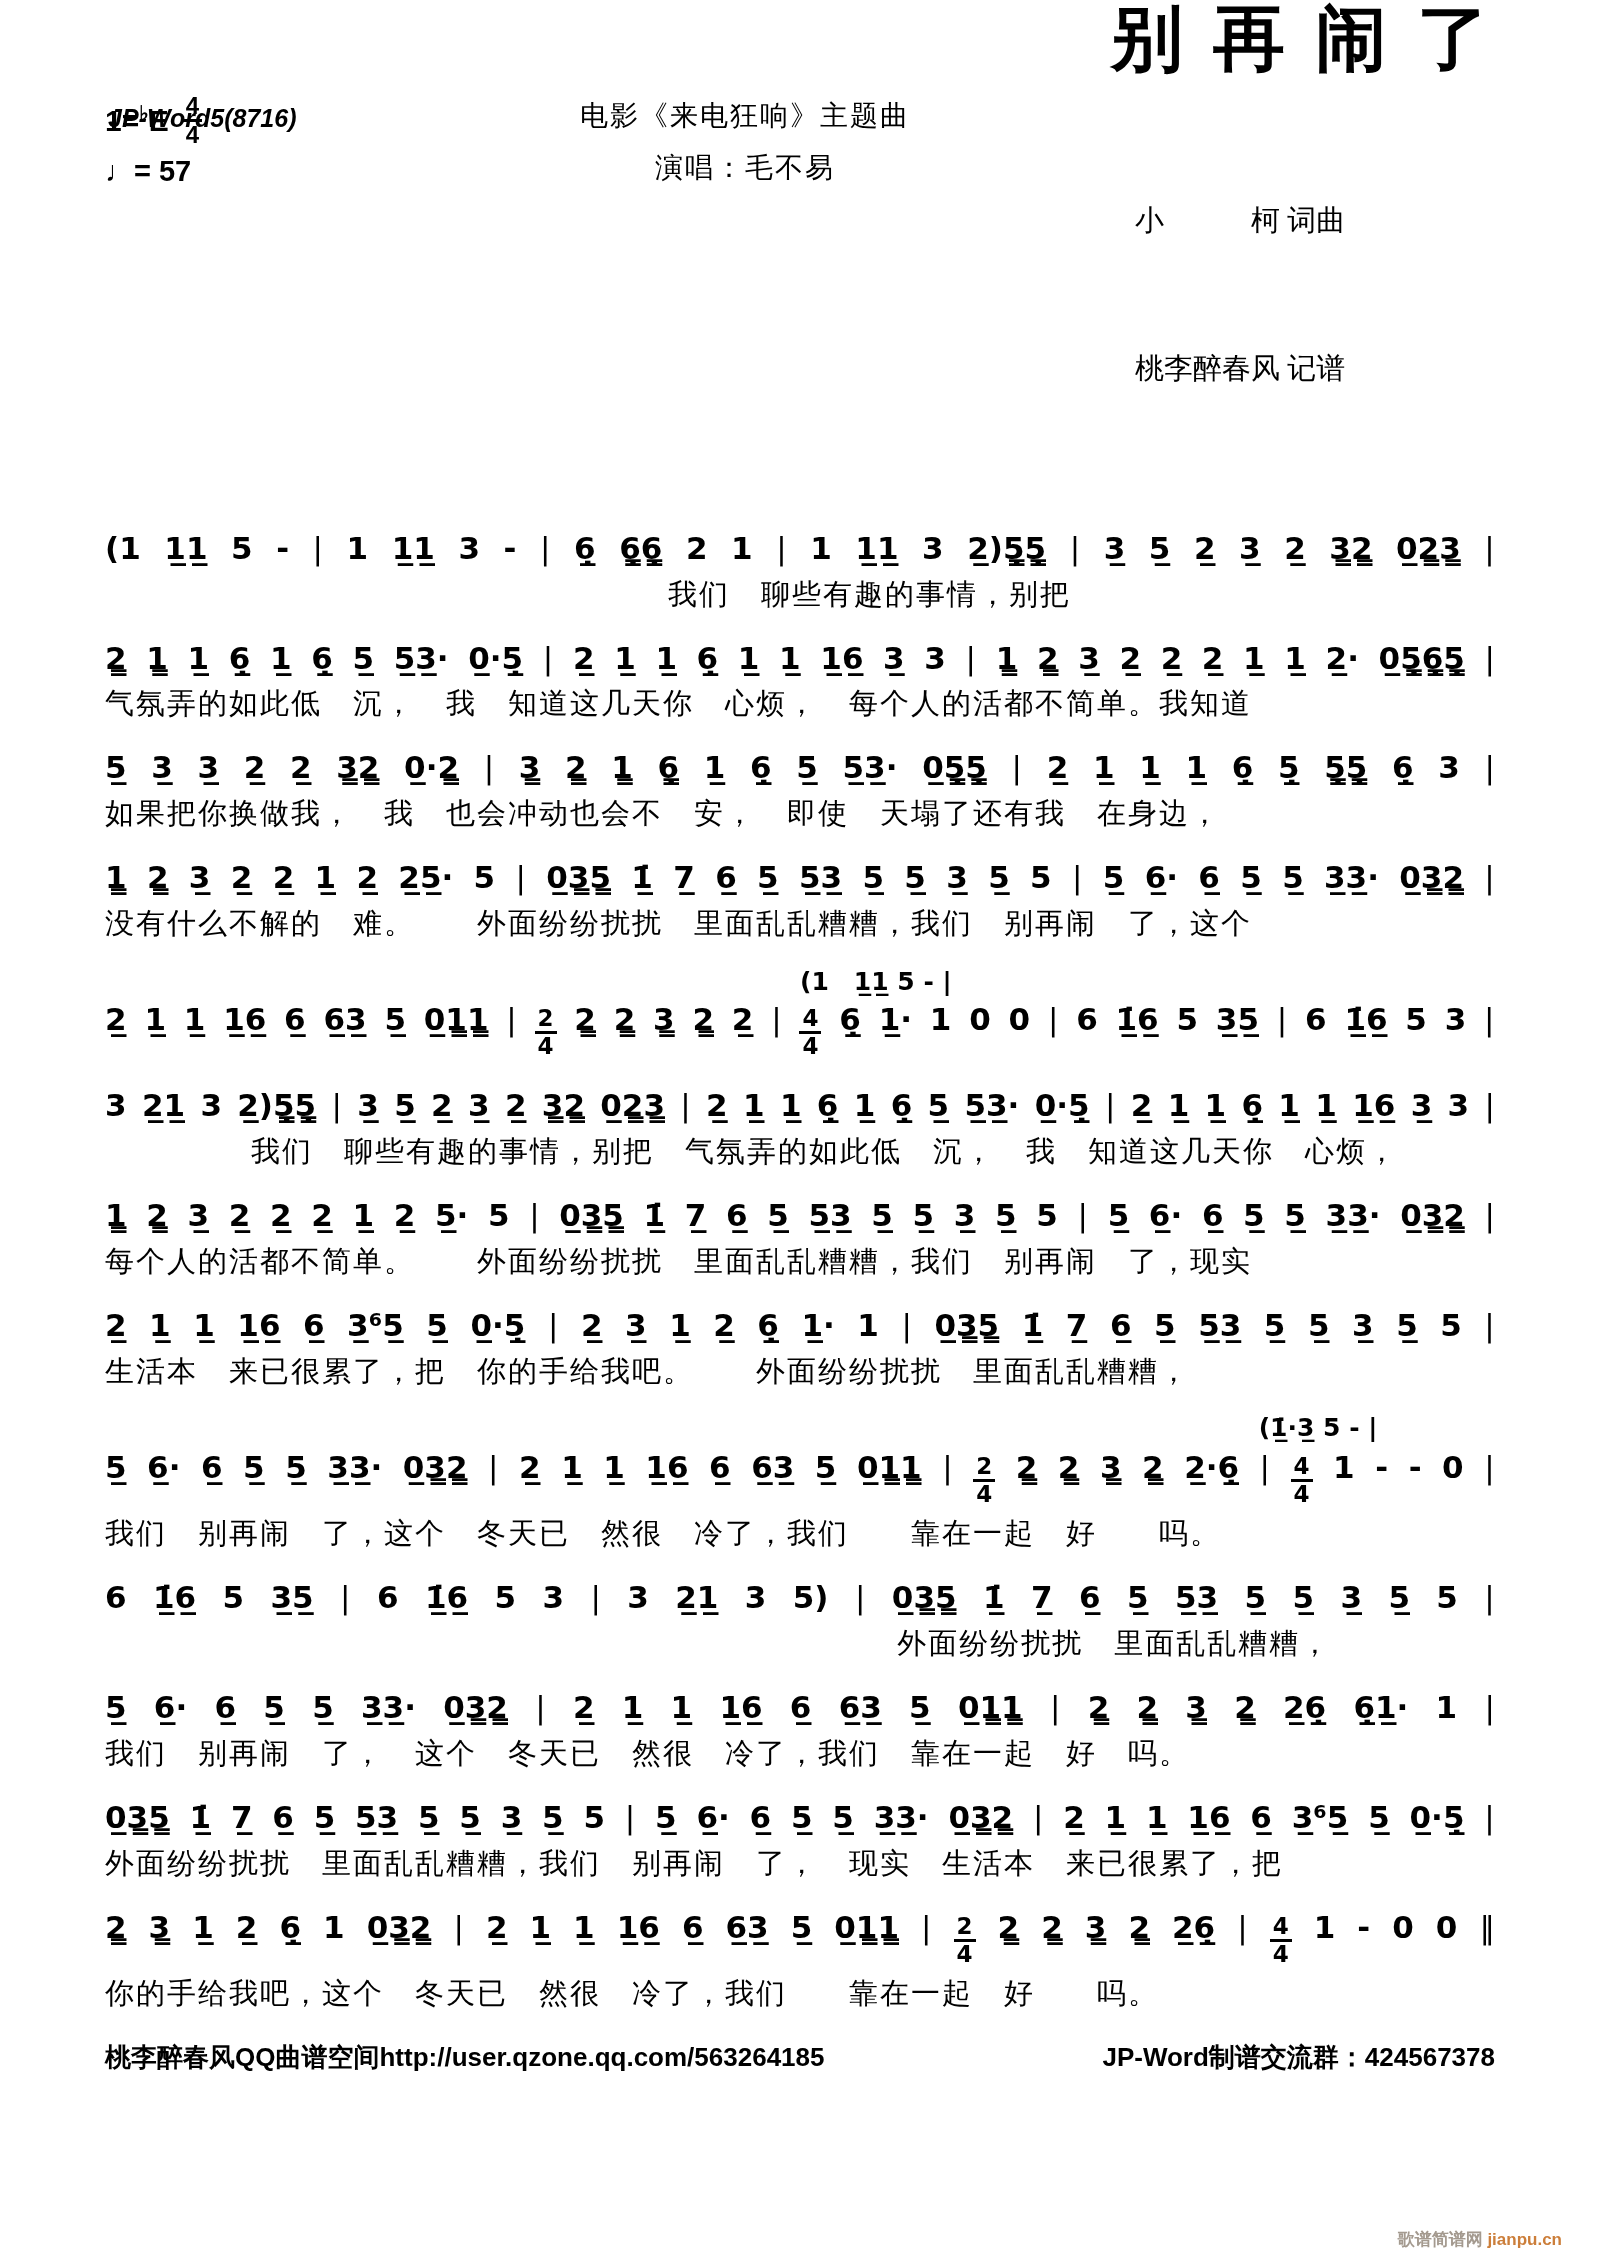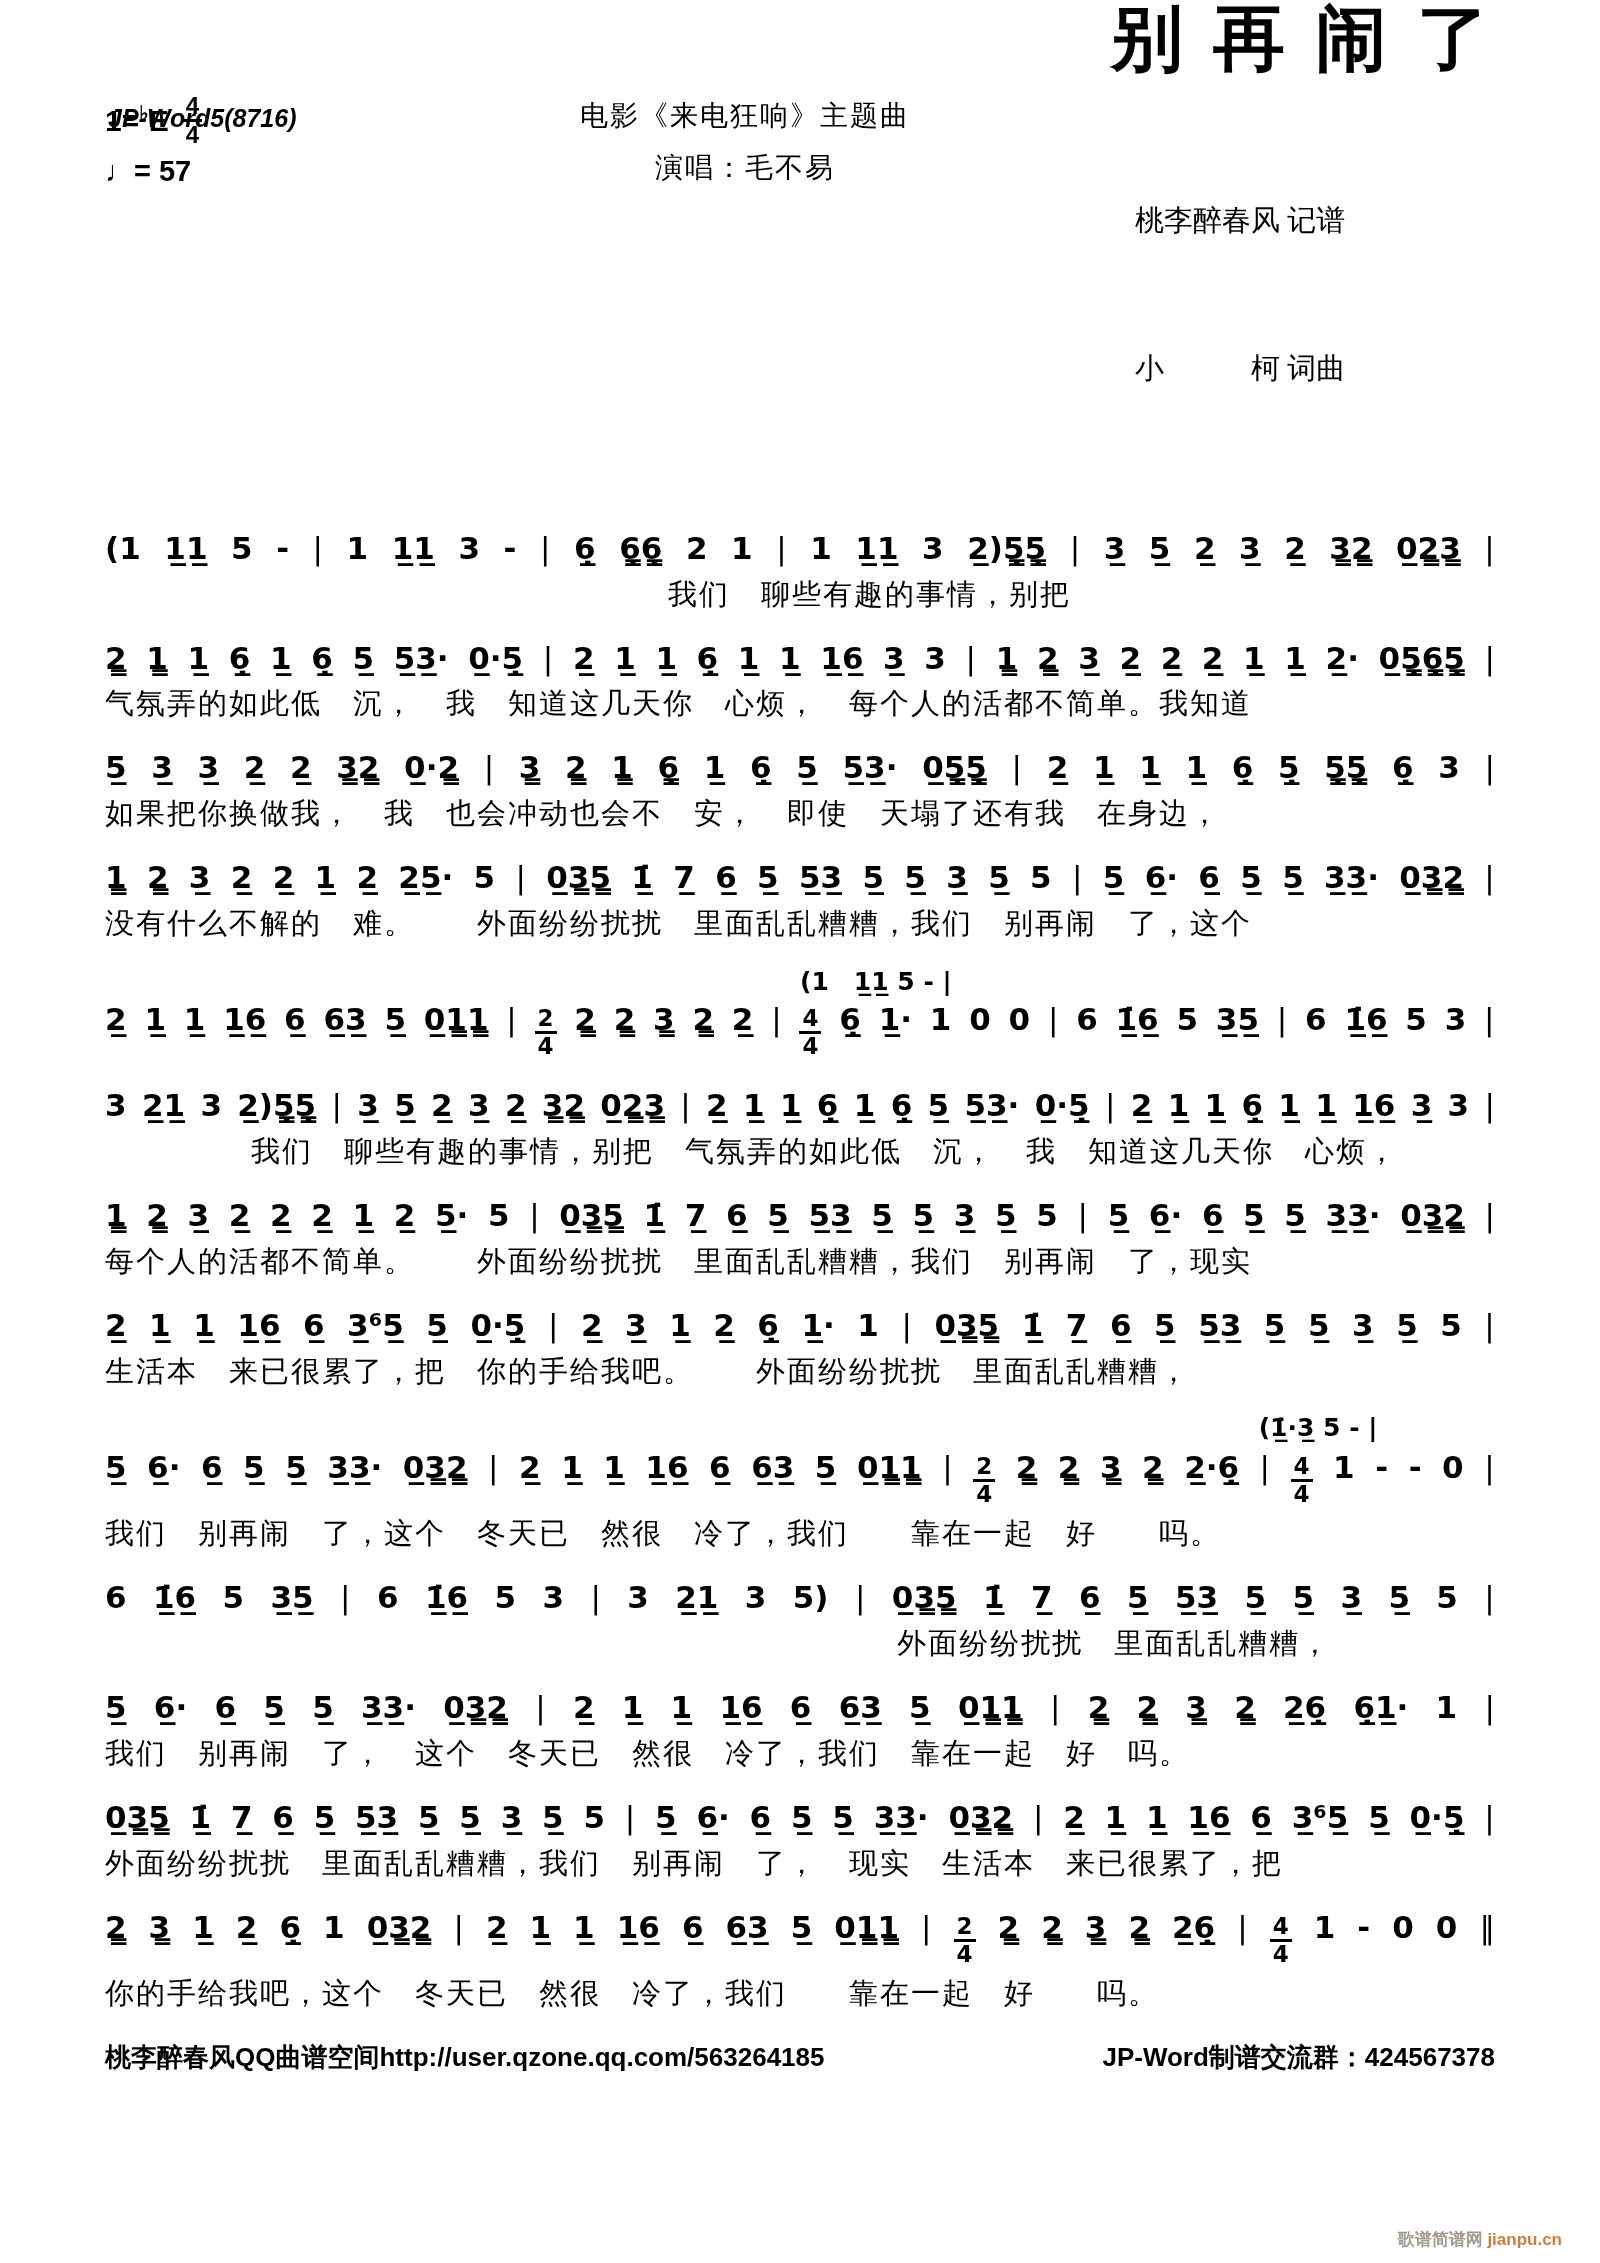--- a/index.html
+++ b/index.html
@@ -92,22 +92,22 @@
             <span class="fn">4</span>
             <span class="fd">4</span>
           </span></div>
       <div class="tempo">♩= 57</div>
     </div>
     <div class="centerhead">
       <div class="subtitle">电影《来电狂响》主题曲</div>
       <div class="performer">演唱：毛不易</div>
     </div>
     <div class="credits">
+      <div>小　　　柯 词曲</div>
       <div>桃李醉春风 记谱</div>
-      <div>小　　　柯 词曲</div>
     </div>
   </div>
 
   <div class="score" id="score">
       <div class="system">
         <div class="notes">
           <span class="tk">(1</span>
           <span class="tk">1̲1̲</span>
           <span class="tk">5</span>
           <span class="tk">-</span>

